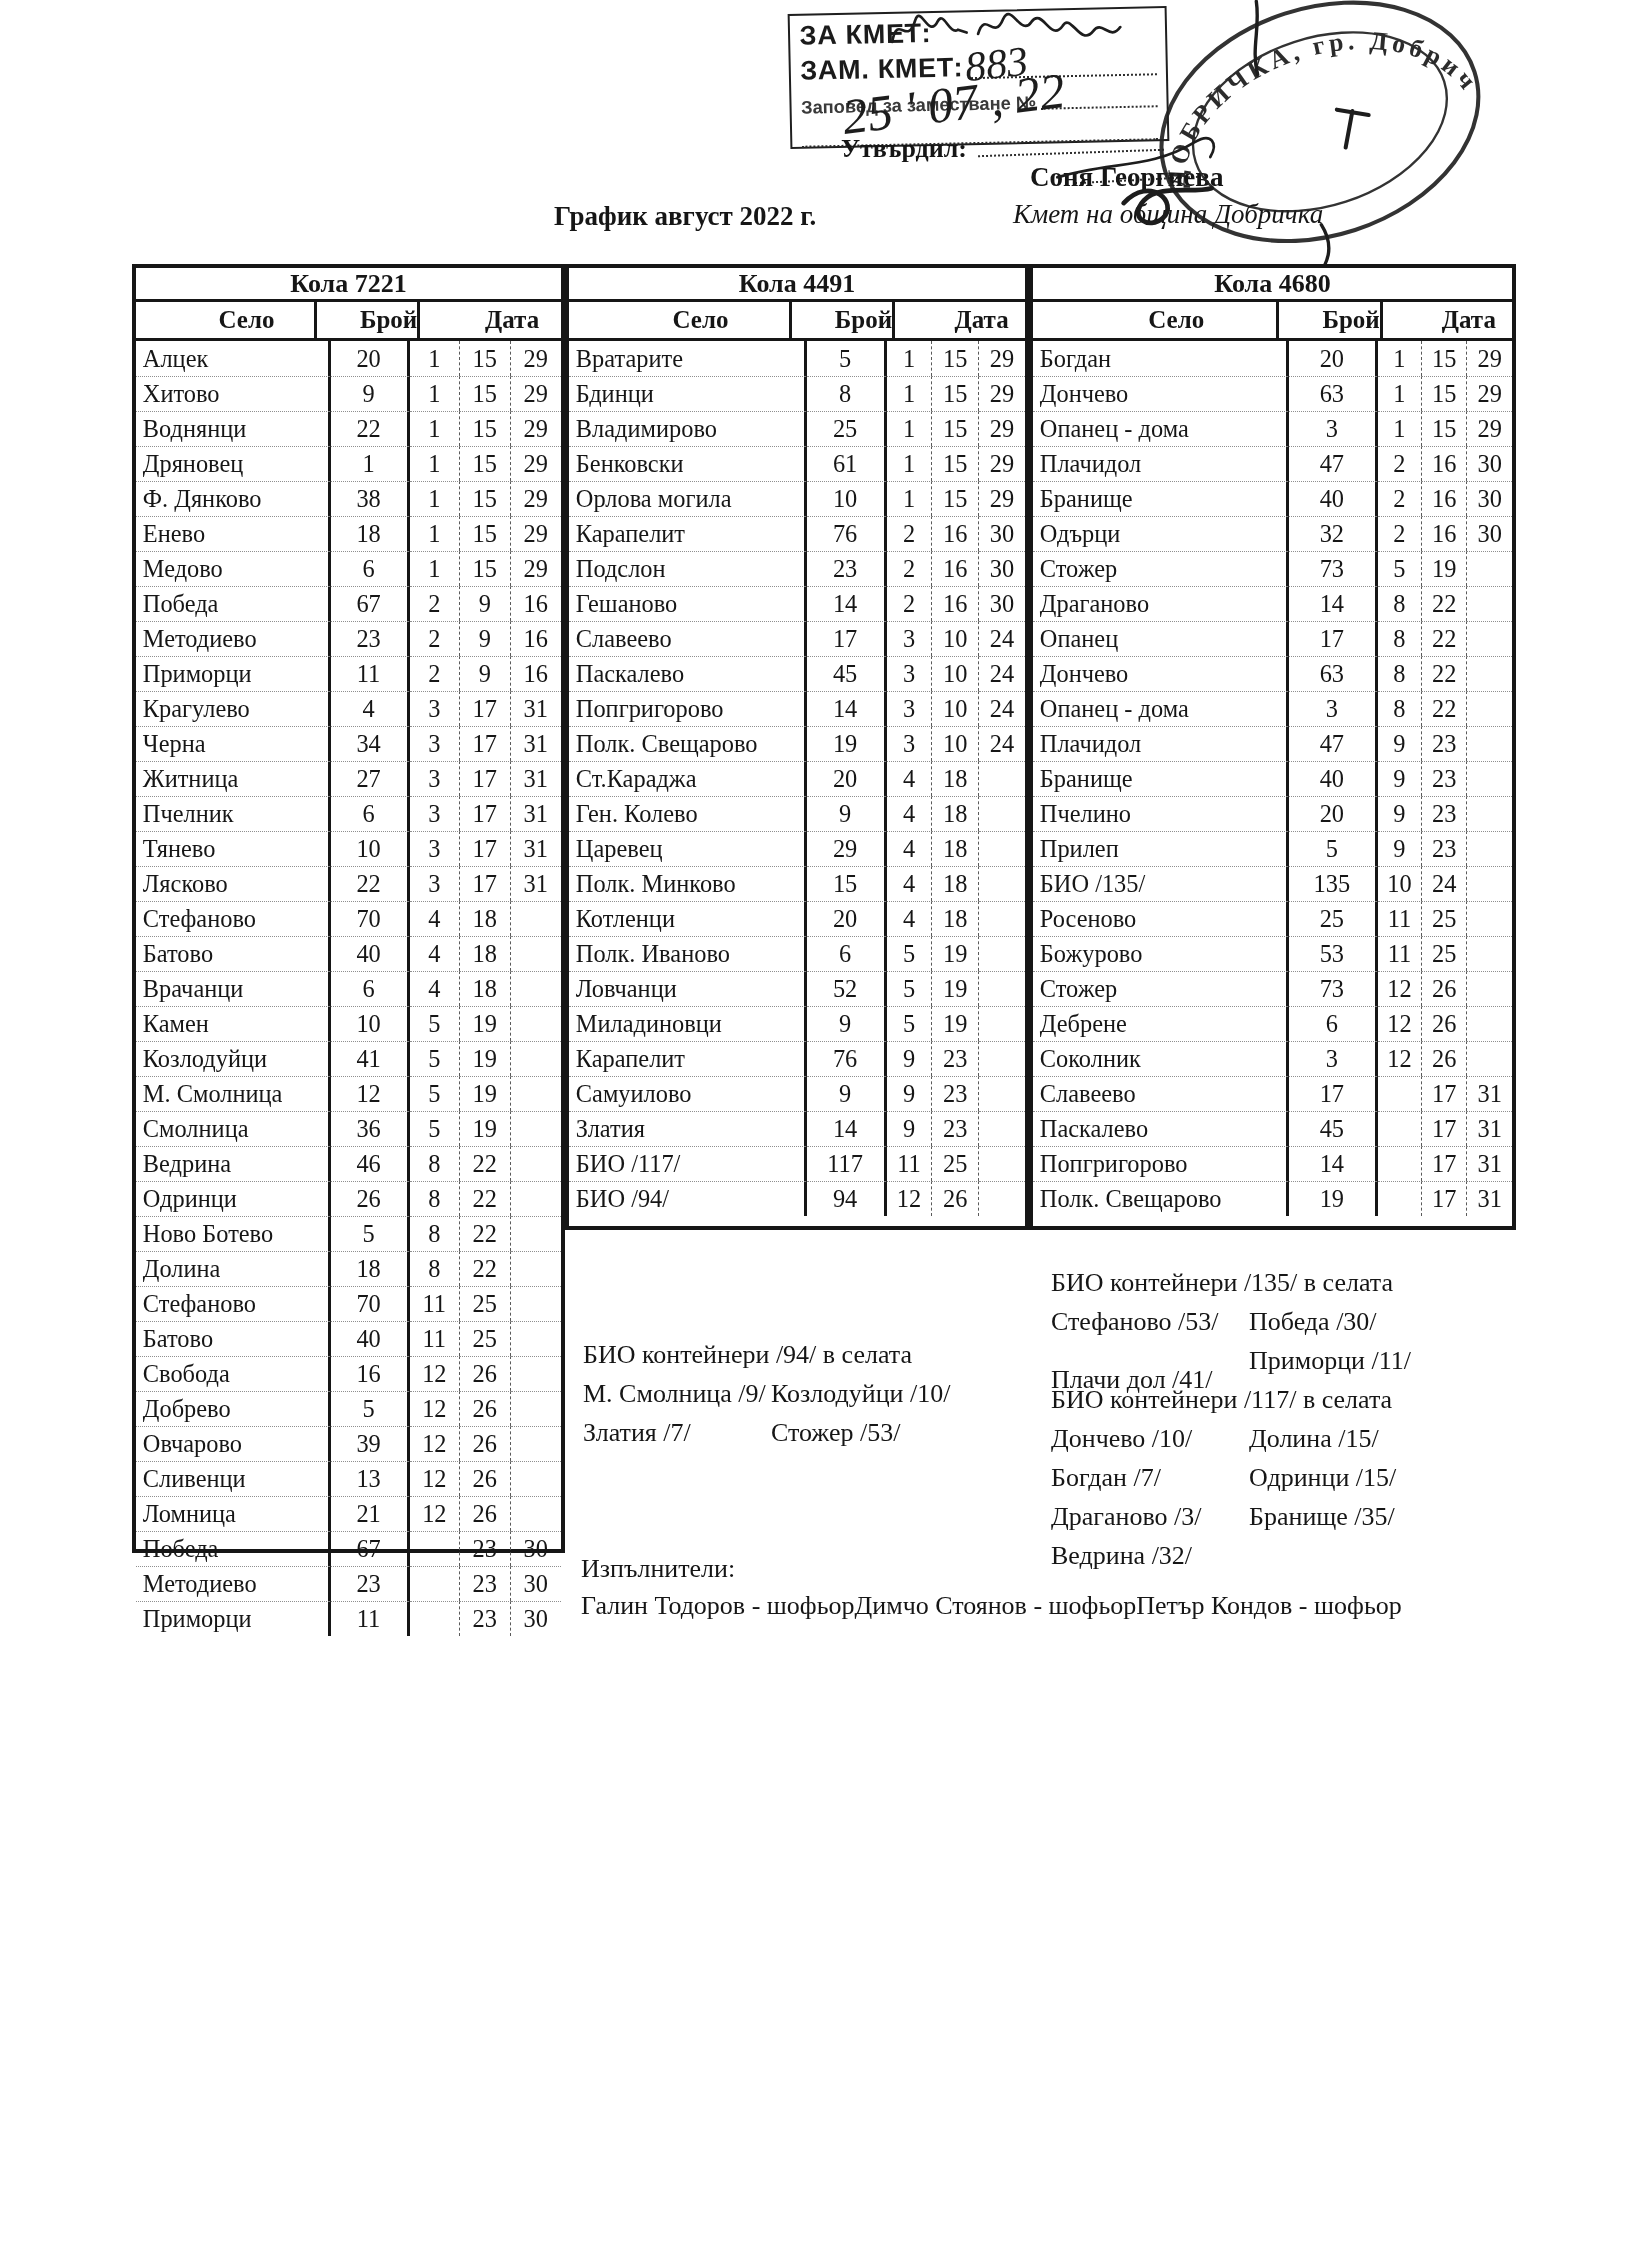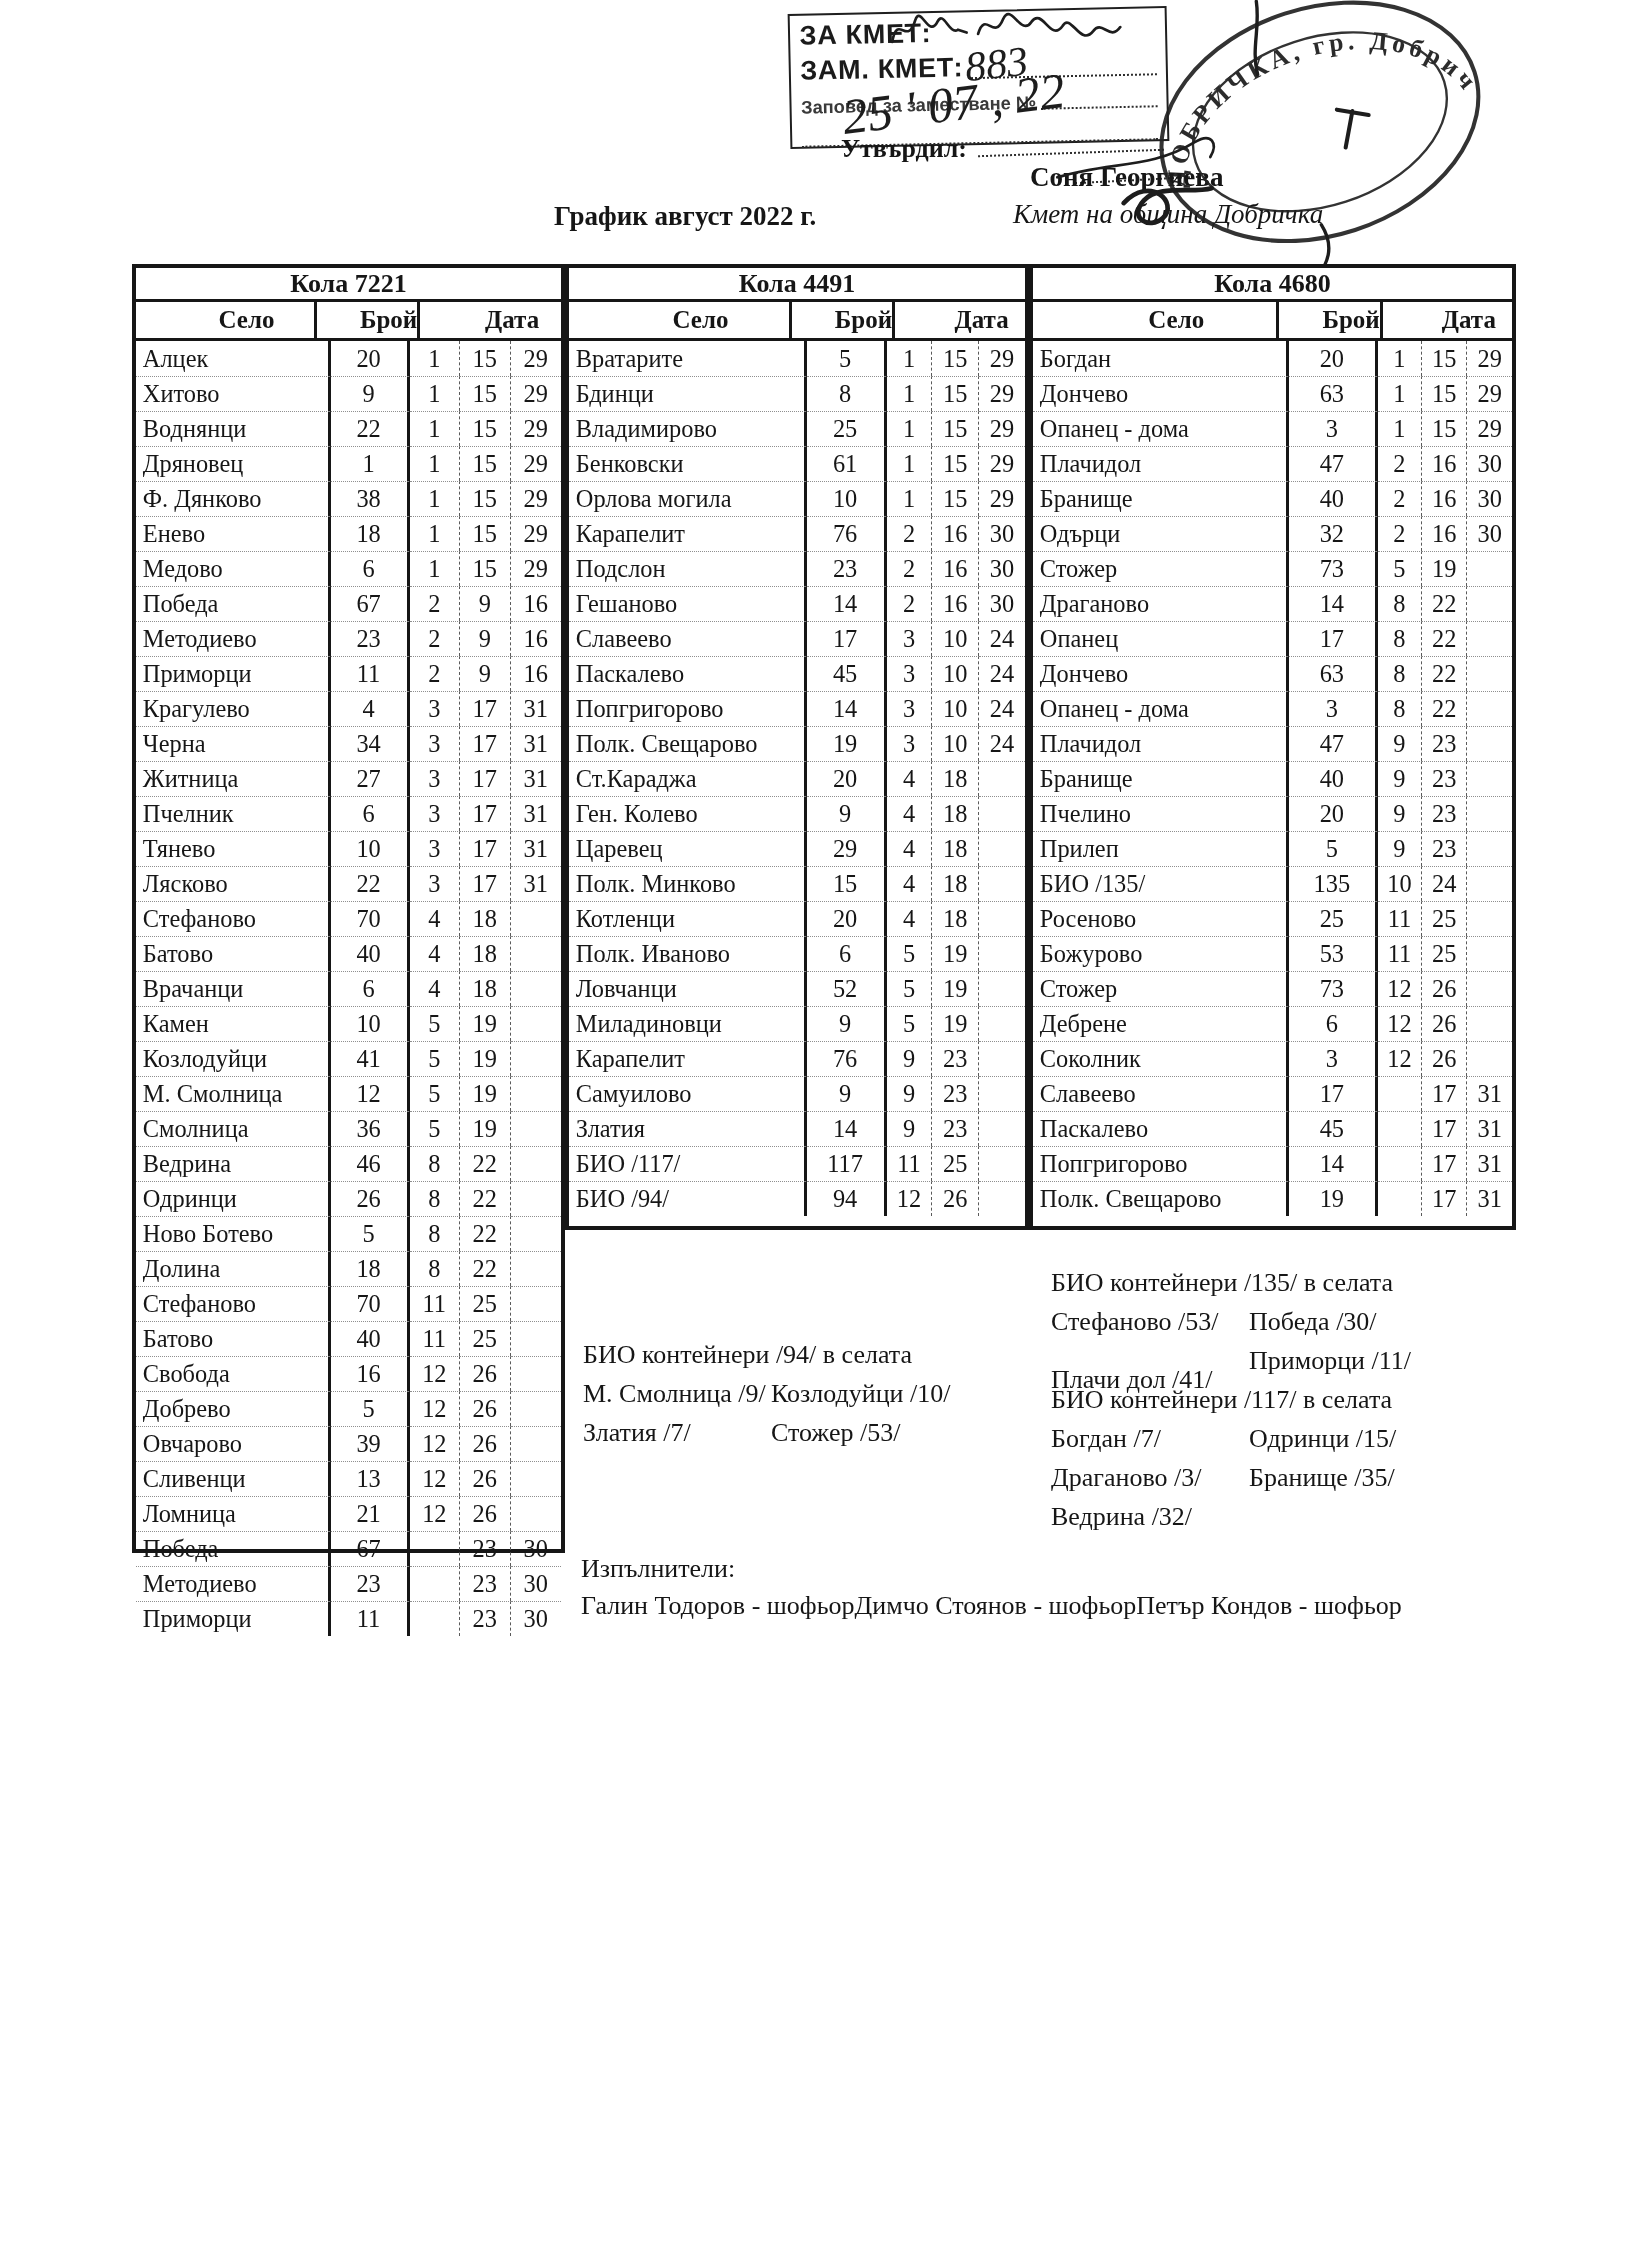--- a/index.html
+++ b/index.html
@@ -584,20 +584,24 @@
         <span>Победа /30/</span>
       </div>
       <div class="nline">
         <span class="ncol1" style="width: 198px; margin-top: 39px;">Плачи дол /41/</span>
         <span>Приморци /11/</span>
       </div>
       <div class="nline">
         <span>БИО контейнери /117/ в селата</span>
       </div>
       <div class="nline">
+        <span class="ncol1" style="width: 198px;">Дончево /10/</span>
+        <span>Долина /15/</span>
+      </div>
+      <div class="nline">
         <span class="ncol1" style="width: 198px;">Богдан /7/</span>
         <span>Одринци /15/</span>
       </div>
       <div class="nline">
         <span class="ncol1" style="width: 198px;">Драганово /3/</span>
         <span>Бранище /35/</span>
       </div>
       <div class="nline">
         <span class="ncol1" style="width: 198px;">Ведрина /32/</span>
         <span></span>

